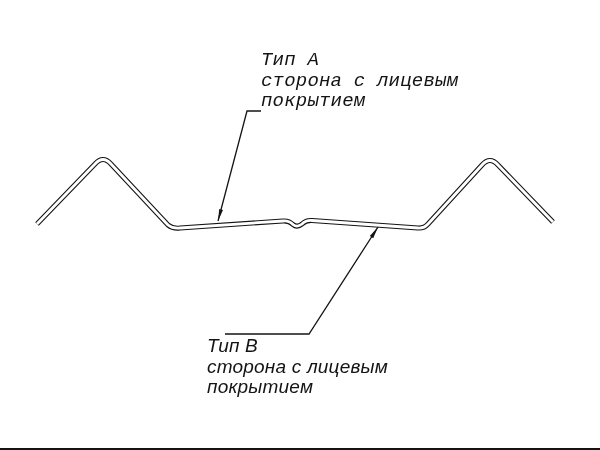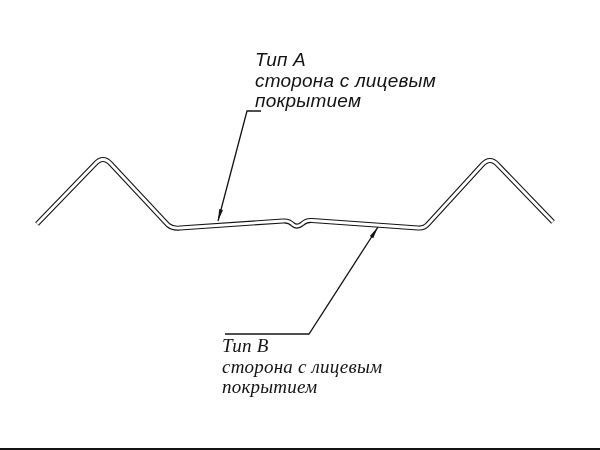--- a/index.html
+++ b/index.html
@@ -29,27 +29,27 @@
     letter-spacing: 0.2px;
     white-space: nowrap;
   }
   .callout .title {
     display: block;
   }
   .callout .line {
     display: block;
   }
   .callout-top {
-    left: 255px;
+    left: 261px;
     top: 50px;
+    font-family: Liberation Mono, monospace;
   }
   .callout-bottom {
-    left: 222px;
+    left: 207px;
     top: 336px;
-    font-family: Liberation Serif, serif;
   }
   .frame-bottom {
     position: absolute;
     left: 0;
     bottom: 0;
     width: 600px;
     height: 2px;
     background: #141414;
   }
 </style>

